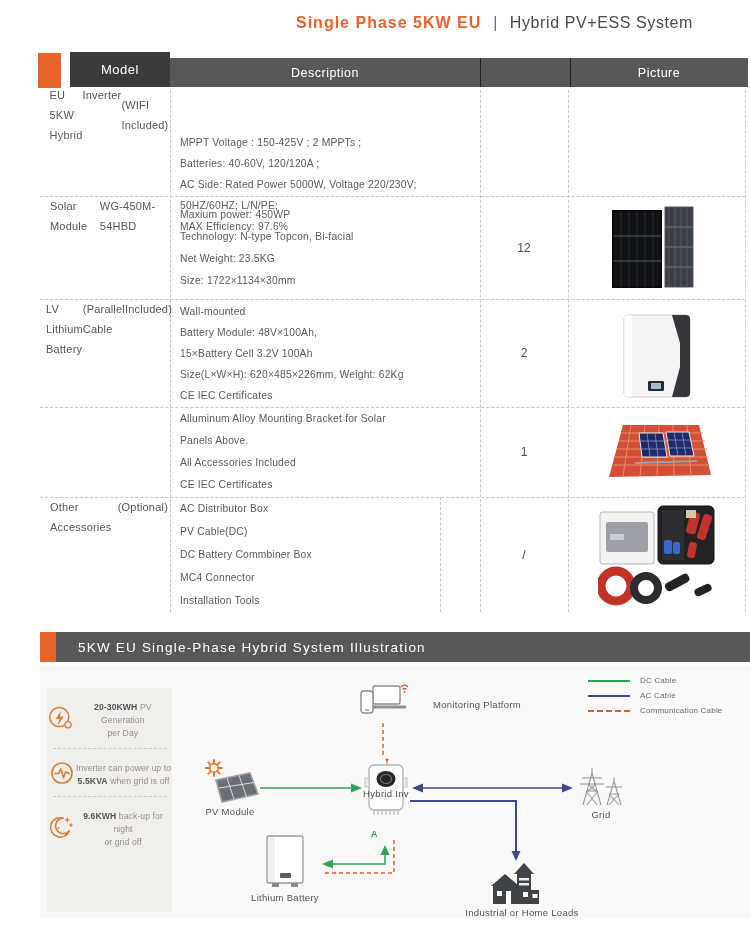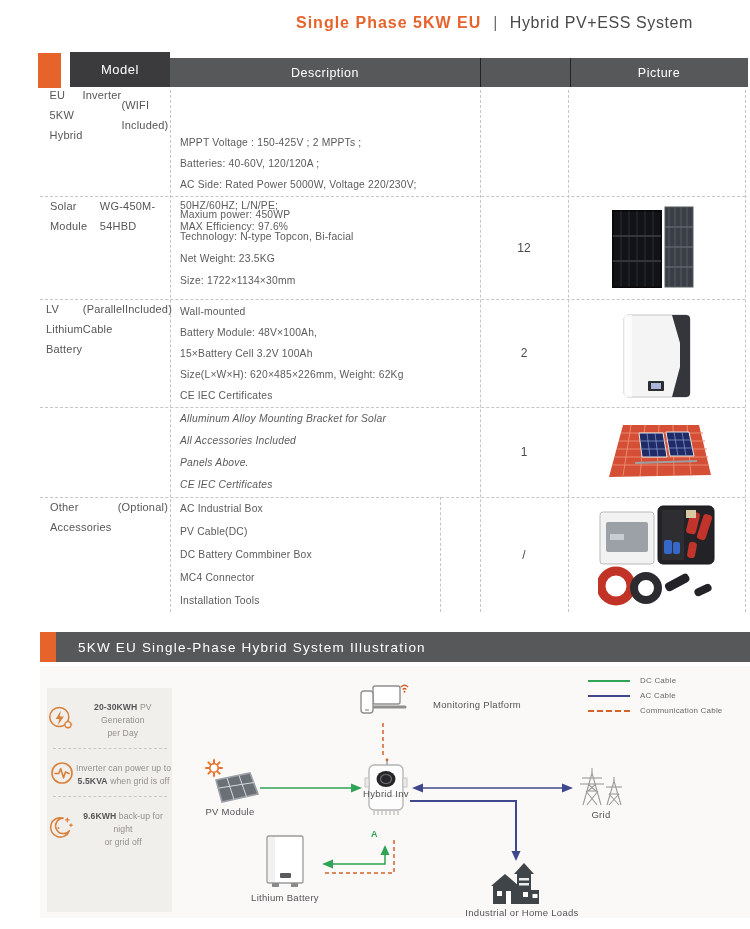--- a/index.html
+++ b/index.html
@@ -156,24 +156,24 @@
   <div class="abs pic-cell" style="top:310px;height:92px;">
     <svg width="78" height="86" viewBox="0 0 78 86">
       <rect x="6" y="2" width="66" height="82" rx="4" fill="#f4f4f4" stroke="#c4c4c4"></rect>
       <path d="M54 2 h14 a4 4 0 0 1 4 4 v74 a4 4 0 0 1 -4 4 h-14 l8 -30 v-24 z" fill="#34363B"></path>
       <rect x="6" y="2" width="8" height="82" fill="#ffffff" opacity="0.7"></rect>
       <rect x="30" y="68" width="16" height="10" rx="1" fill="#2a2c30"></rect>
       <rect x="33" y="70" width="10" height="6" fill="#b9c4ef" opacity="0.9"></rect>
     </svg>
   </div>
 
-  <div class="abs desc-cell" style="top:407px;height:90px;line-height:22px;font-style:italic;">
+  <div class="abs desc-cell" style="top:407px;height:90px;line-height:22px;">
     <div>Alluminum Alloy Mounting Bracket for Solar</div>
+    <div>Panels Above.</div>
     <div>All Accessories Included</div>
-    <div>Panels Above.</div>
     <div>CE IEC Certificates</div>
   </div>
   <div class="abs qty-cell" style="top:407px;height:90px;">1</div>
   <div class="abs pic-cell" style="top:416px;height:70px;">
     <svg width="112" height="64" viewBox="0 0 112 64">
       <polygon points="22,6 98,6 110,56 8,58" fill="#D44F35"></polygon>
       <g stroke="#eb8a6d" stroke-width="1">
         <line x1="20" y1="14" x2="102" y2="14"></line>
           <line x1="18" y1="22" x2="104" y2="22"></line>
         <line x1="16" y1="30" x2="106" y2="30"></line>
@@ -199,21 +199,21 @@
       </g>
       <line x1="34" y1="44" x2="96" y2="42" stroke="#9aa0a6" stroke-width="2"></line>
     </svg>
   </div>
 
   <div class="abs model-cell" style="top:497px;height:115px;">
     <div>Other Accessories</div>
     <div>(Optional)</div>
   </div>
   <div class="abs desc-cell" style="top:497px;height:115px;line-height:23px;">
-    <div>AC Industrial Box</div>
+    <div>AC Distributor Box</div>
     <div>PV Cable(DC)</div>
     <div>DC Battery Commbiner Box</div>
     <div>MC4 Connector</div>
     <div>Installation Tools</div>
   </div>
   <div class="abs qty-cell" style="top:497px;height:115px;">/</div>
   <div class="abs pic-cell" style="top:502px;height:105px;">
     <svg width="118" height="102" viewBox="0 0 118 102">
       <rect x="2" y="8" width="54" height="52" rx="3" fill="#f2f2f2" stroke="#b9b9b9"></rect>
       <rect x="8" y="18" width="42" height="30" rx="2" fill="#8d939b" opacity="0.85"></rect>

